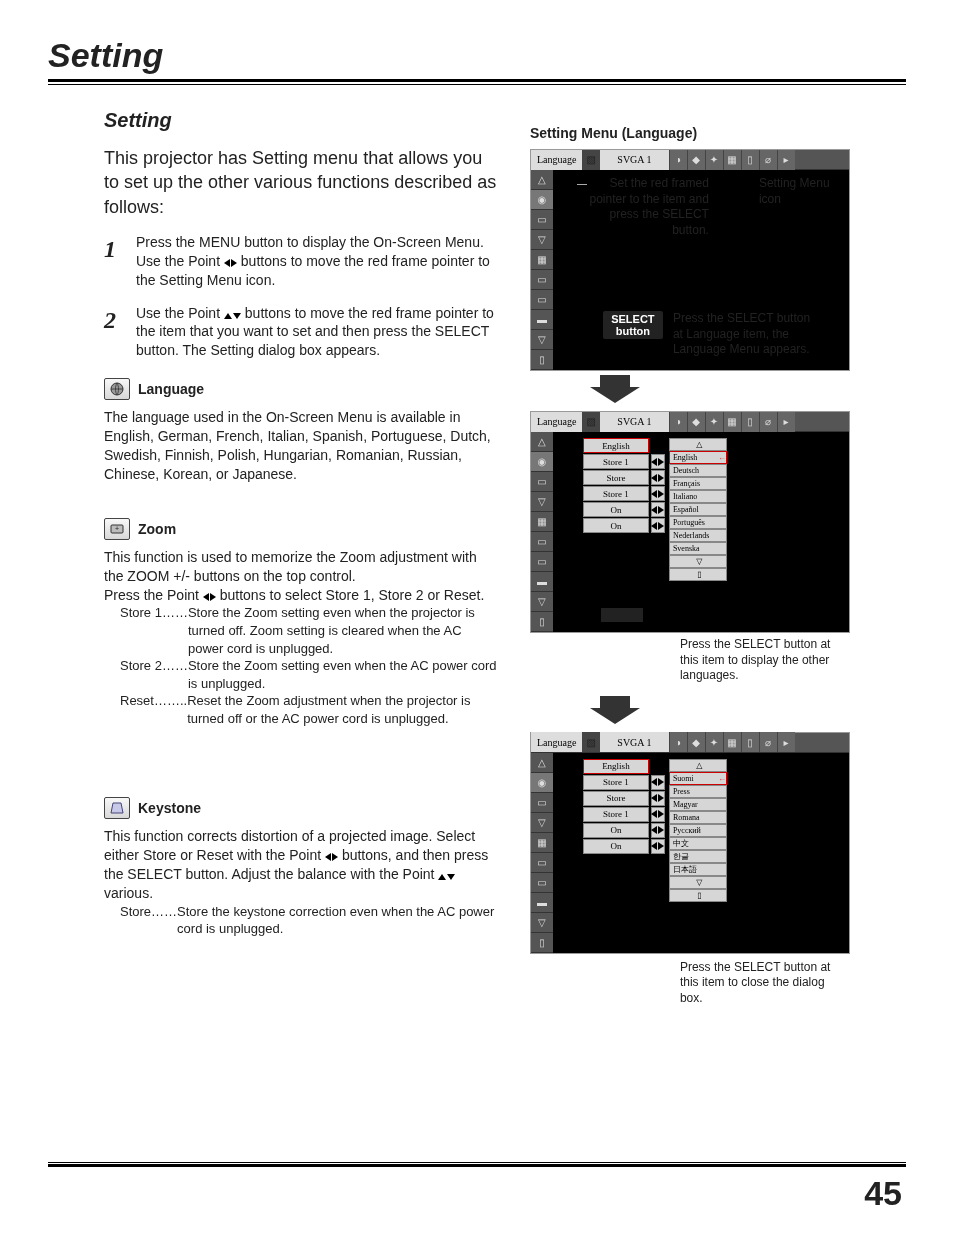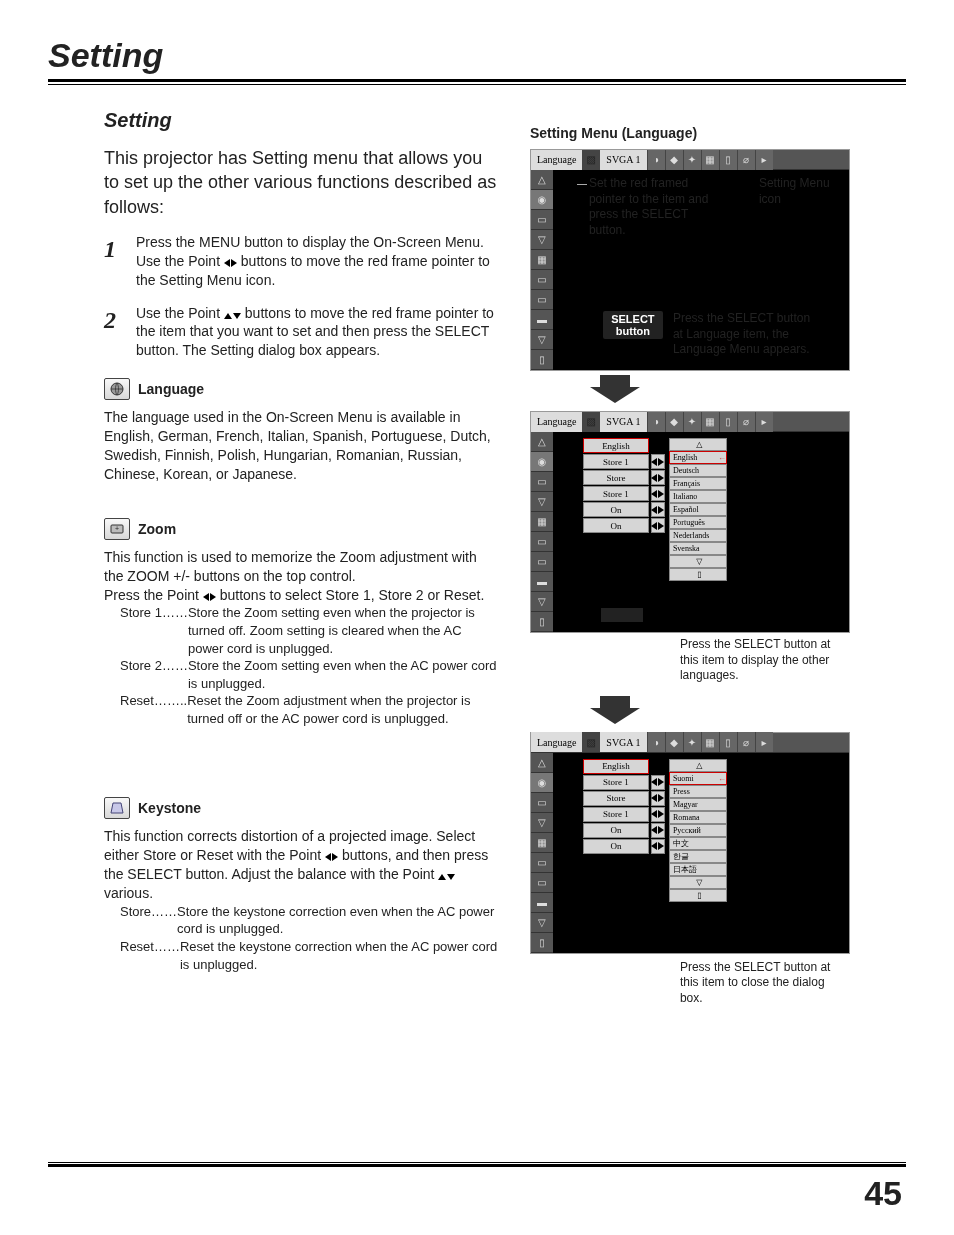--- a/index.html
+++ b/index.html
@@ -24,21 +24,21 @@
   .def-list { padding-left:16px; font-size:13px; line-height:1.35; }
   .def-item { display:flex; }
   .def-key { white-space:nowrap; }
   .def-val { }
   .right-col-title { font-size:14px; font-weight:bold; margin-bottom:8px;margin-top:16px; }
   .menu-panel { border:1px solid #999; background:#4f4f4f; padding:0; font-size:10px; margin-bottom:4px; position:relative; width:320px; }
   .menu-top { display:flex; align-items:center; background:#555; height:20px; border-bottom:1px solid #333; }
   .menu-top .cell { height:20px; display:flex; align-items:center; justify-content:center; font-size:10px; }
   .menu-top .tab { background:#ddd; color:#000; padding:0 6px; font-family:"Times New Roman",serif; }
   .menu-top .gap { width:18px; background:#444; }
-  .menu-top .svga { background:#ddd; color:#000; padding:0 6px; font-family:"Times New Roman",serif; }
+  .menu-top .svga { background:#ddd; color:#000; padding:0 17px; font-family:"Times New Roman",serif; }
   .menu-top .icons { display:flex; }
   .menu-top .icons .mi { width:18px; height:20px; background:#666; border-left:1px solid #444; display:flex; align-items:center; justify-content:center; color:#ddd; }
   .menu-body { display:flex; background:#000; }
   .side-icons { width:22px; background:#4a4a4a; display:flex; flex-direction:column; }
   .side-icons .si { height:20px; border-bottom:1px solid #333; display:flex; align-items:center; justify-content:center; background:#555; color:#ddd; }
   .side-icons .si.sel { background:#777; }
   .dark-area { flex:1; background:#000; min-height:160px; position:relative; }
   .item-rows { position:absolute; left:30px; top:6px; }
   .item-row { display:flex; align-items:center; margin-bottom:1px; }
   .item-label { width:66px; height:15px; background:#d6d6d6; color:#000; display:flex; align-items:center; justify-content:center; font-size:9px; border:1px solid #888; font-family:"Times New Roman",serif; }
@@ -159,24 +159,20 @@
             </span><span> buttons, and then press the SELECT button. Adjust the balance with the Point </span><span class="tri-pair">
               <span class="tri u"></span>
               <span class="tri d"></span>
             </span><span> various.</span>
         </div>
         <div class="def-list">
           <div class="def-item">
               <span class="def-key">Store……</span>
               <span class="def-val">Store the keystone correction even when the AC power cord is unplugged.</span>
             </div>
-          <div class="def-item">
-              <span class="def-key">Reset……</span>
-              <span class="def-val">Reset the keystone correction when the AC    power cord is unplugged.</span>
-            </div>
         </div>
       </div>
     </div>
 
     <div class="right-col">
       <div class="right-col-title">Setting Menu (Language)</div>
 
       <div class="panel-wrap">
         <div class="menu-panel">
           <div class="menu-top">
@@ -203,21 +199,21 @@
               <div class="si">▭</div>
               <div class="si">▭</div>
               <div class="si">▬</div>
               <div class="si">▽</div>
               <div class="si">▯</div>
             </div>
             <div class="dark-area" style="min-height:200px;">
               <div style="position:absolute;left:24px;top:14px;">
                 <div style="width:10px;border-top:1px solid #aaa;"></div>
               </div>
-              <div style="position:absolute;left:36px;top:6px;width:128px;" class="annot">Set the red framed pointer to the item and press the SELECT button.</div>
+              <div style="position:absolute;left:28px;top:6px;width:128px;text-align:right;" class="annot">Set the red framed pointer to the item and press the SELECT button.</div>
               <div style="position:absolute;right:6px;top:6px;width:84px;text-align:left;" class="annot">Setting Menu icon</div>
 
               <div style="position:absolute;left:50px;bottom:12px;display:flex;gap:10px;align-items:flex-start;">
                 <div class="select-btn">
                   <span>SELECT</span><br><span>button</span>
                 </div>
                 <div class="annot" style="width:150px;">Press the SELECT button at Language item, the Language Menu appears.</div>
               </div>
             </div>
           </div>

